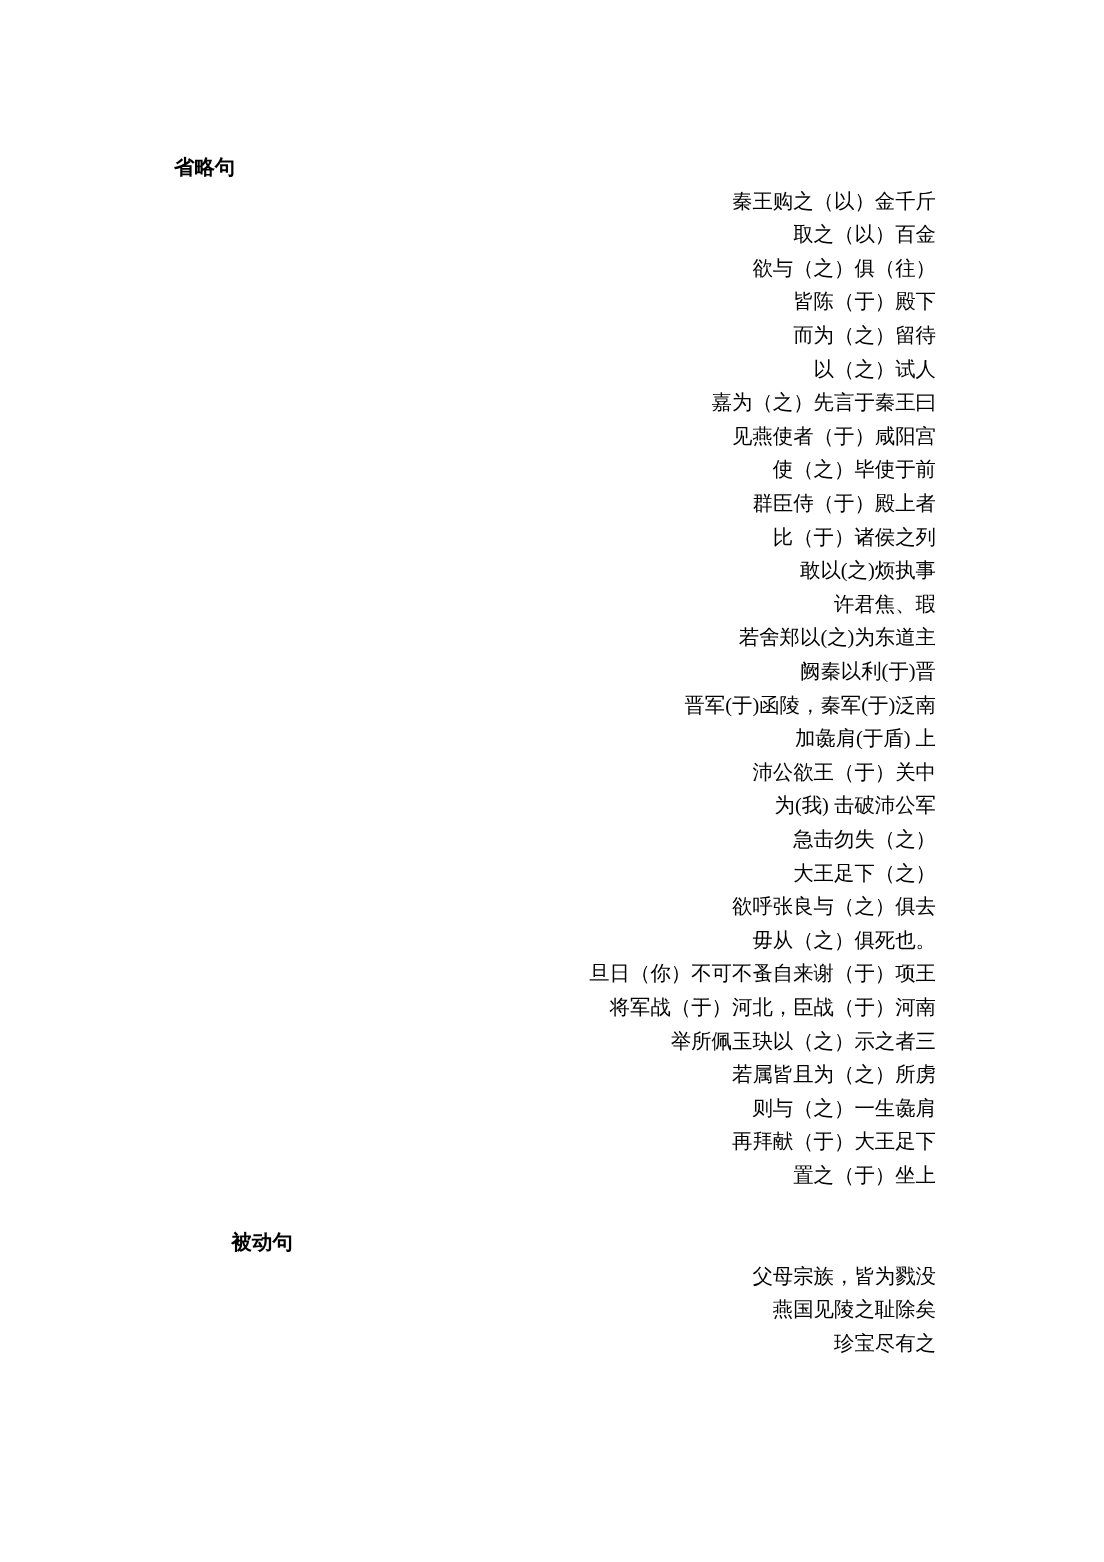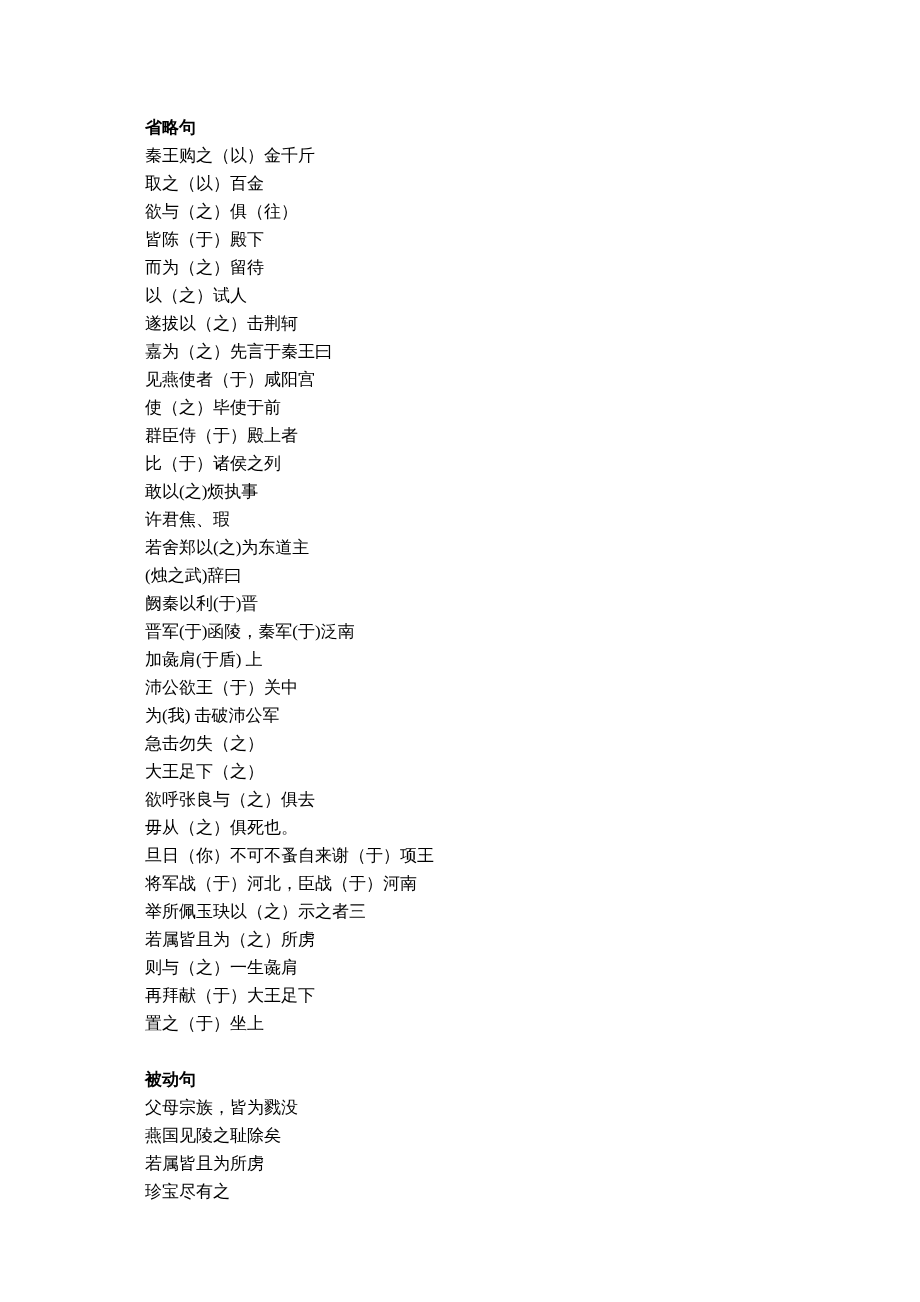--- a/index.html
+++ b/index.html
@@ -10,66 +10,65 @@
       width: 920px;
     }
     .page {
       padding: 110px 140px 80px 145px;
       font-size: 17px;
       line-height: 28px;
       color: #000000;
     }
     .heading {
       font-weight: bold;
-      margin-top: 4px;
+      margin-top: 16px;
     }
     .heading-second {
       margin-top: 28px;
+      margin-left: 48px;
     }
     .line {
       white-space: pre;
+      text-align: right;
     }
   </style>
 </head>
 <body>
 
 <div class="page">
   <div class="heading">省略句</div>
   <div class="line">秦王购之（以）金千斤</div>
   <div class="line">取之（以）百金</div>
   <div class="line">欲与（之）俱（往）</div>
   <div class="line">皆陈（于）殿下</div>
   <div class="line">而为（之）留待</div>
   <div class="line">以（之）试人</div>
-  <div class="line">遂拔以（之）击荆轲</div>
   <div class="line">嘉为（之）先言于秦王曰</div>
   <div class="line">见燕使者（于）咸阳宫</div>
   <div class="line">使（之）毕使于前</div>
   <div class="line">群臣侍（于）殿上者</div>
   <div class="line">比（于）诸侯之列</div>
   <div class="line">敢以(之)烦执事</div>
   <div class="line">许君焦、瑕</div>
   <div class="line">若舍郑以(之)为东道主</div>
-  <div class="line">(烛之武)辞曰</div>
   <div class="line">阙秦以利(于)晋</div>
   <div class="line">晋军(于)函陵，秦军(于)泛南</div>
   <div class="line">加彘肩(于盾) 上</div>
   <div class="line">沛公欲王（于）关中</div>
   <div class="line">为(我) 击破沛公军</div>
   <div class="line">急击勿失（之）</div>
   <div class="line">大王足下（之）</div>
   <div class="line">欲呼张良与（之）俱去</div>
   <div class="line">毋从（之）俱死也。</div>
   <div class="line">旦日（你）不可不蚤自来谢（于）项王</div>
   <div class="line">将军战（于）河北，臣战（于）河南</div>
   <div class="line">举所佩玉玦以（之）示之者三</div>
   <div class="line">若属皆且为（之）所虏</div>
   <div class="line">则与（之）一生彘肩</div>
   <div class="line">再拜献（于）大王足下</div>
   <div class="line">置之（于）坐上</div>
 
   <div class="heading heading-second">被动句</div>
   <div class="line">父母宗族，皆为戮没</div>
   <div class="line">燕国见陵之耻除矣</div>
-  <div class="line">若属皆且为所虏</div>
   <div class="line">珍宝尽有之</div>
 
 </div>
 
 </body></html>

